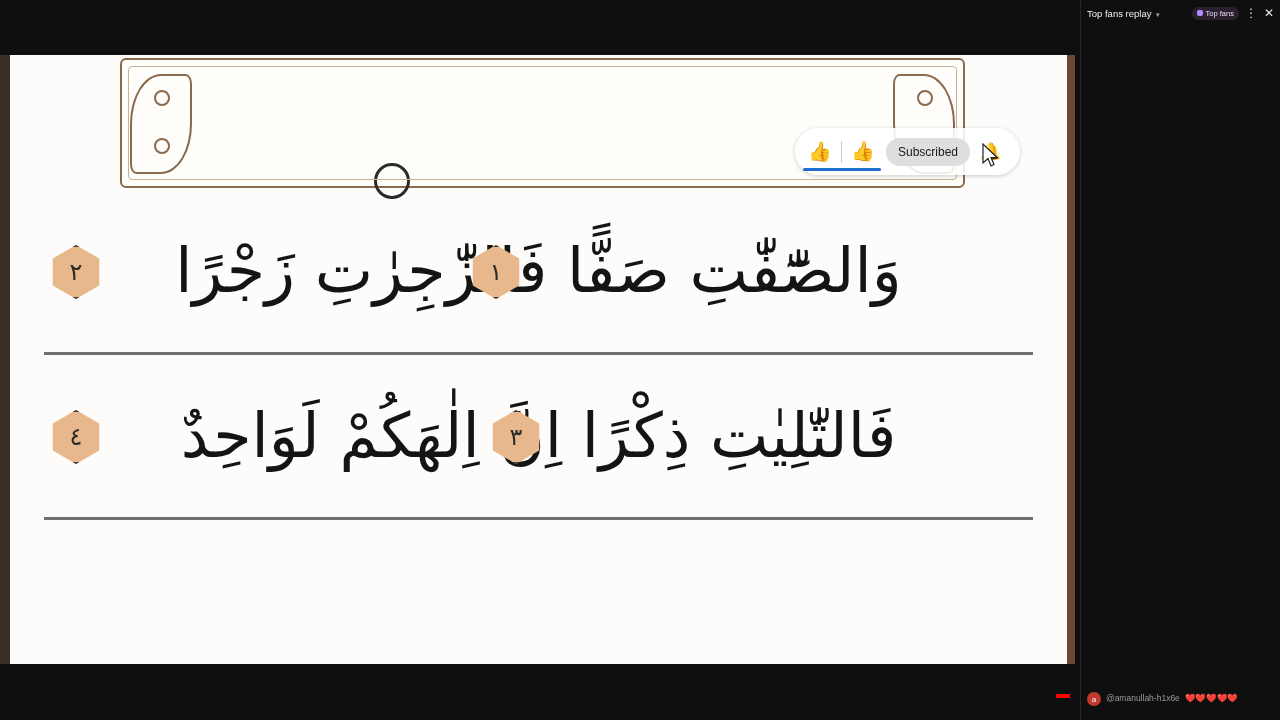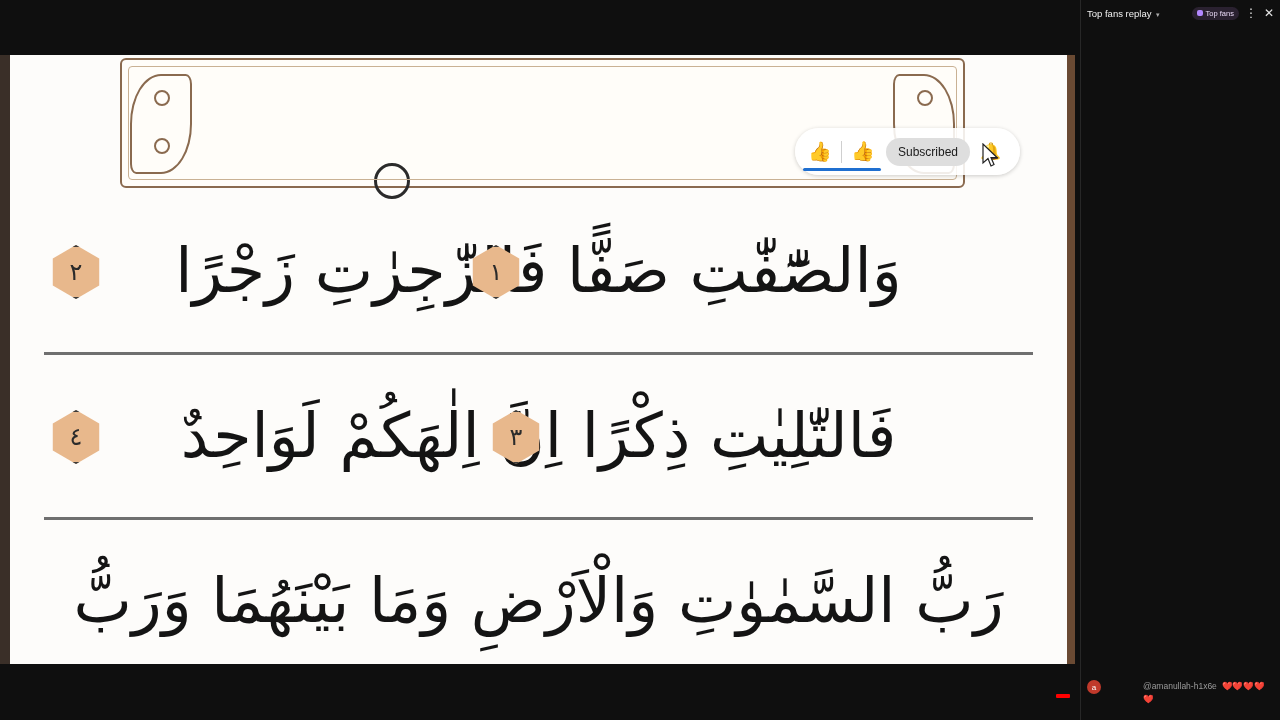--- a/index.html
+++ b/index.html
@@ -150,21 +150,21 @@
   .fan-dot { width: 6px; height: 6px; border-radius: 2px; background: #b388ff; }
   #kebab { color: #e5e5e5; font-size: 12px; cursor: pointer; letter-spacing: 1px; }
   #chat-close { color: #e5e5e5; font-size: 12px; cursor: pointer; }
   #chat-body { flex: 1; position: relative; overflow: hidden; }
   #chat-messages { position: absolute; left: 0; right: 0; bottom: 8px; padding: 0 6px; }
   .chat-msg { display: flex; align-items: flex-start; gap: 5px; margin-bottom: 6px; }
   .chat-avatar {
     width: 14px; height: 14px; border-radius: 50%; background: #c0392b; color: #fff;
     font-size: 8px; display: flex; align-items: center; justify-content: center; flex: 0 0 auto;
   }
-  .chat-text { font-size: 8.5px; line-height: 13px; color: #e8e8e8; word-break: break-word; margin-left: 37px; }
+  .chat-text { font-size: 8.5px; line-height: 13px; color: #e8e8e8; word-break: break-word; }
   .chat-author { color: #9b9b9b; margin-right: 3px; }
   .hearts { color: #ff4d6d; letter-spacing: 0px; }
 </style>
 </head>
 <body>
 
 <div id="root">
 
   <div id="player">
 
@@ -193,23 +193,20 @@
           <div class="rule"></div>
         </div>
 
         <div class="ayah-line" id="line2">
           <div class="line-text arabic">فَالتّٰلِيٰتِ ذِكْرًا   اِنَّ اِلٰهَكُمْ لَوَاحِدٌ</div>
           <div class="medallion" style="right:490px; top:40px;">٣</div>
           <div class="medallion" style="right:930px; top:40px;">٤</div>
           <div class="rule"></div>
         </div>
 
-        <div class="ayah-line" id="line3">
-          <div class="line-text arabic">رَبُّ السَّمٰوٰتِ وَالْاَرْضِ وَمَا بَيْنَهُمَا وَرَبُّ</div>
-        </div>
 
       </div>
     </div>
 
     <div id="action-chip">
       <div id="like-group">
         <div class="icon-btn">
           <span class="thumb">👍</span>
         </div>
         <div class="vdivider"></div>

